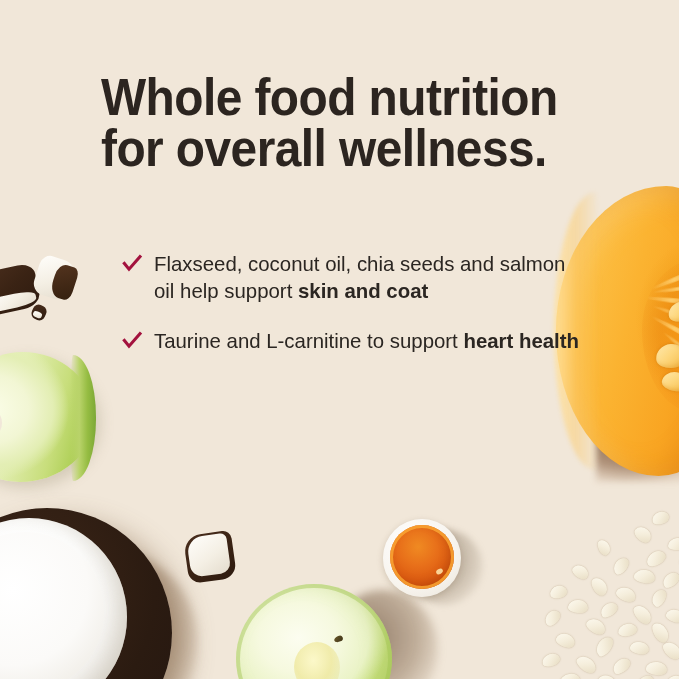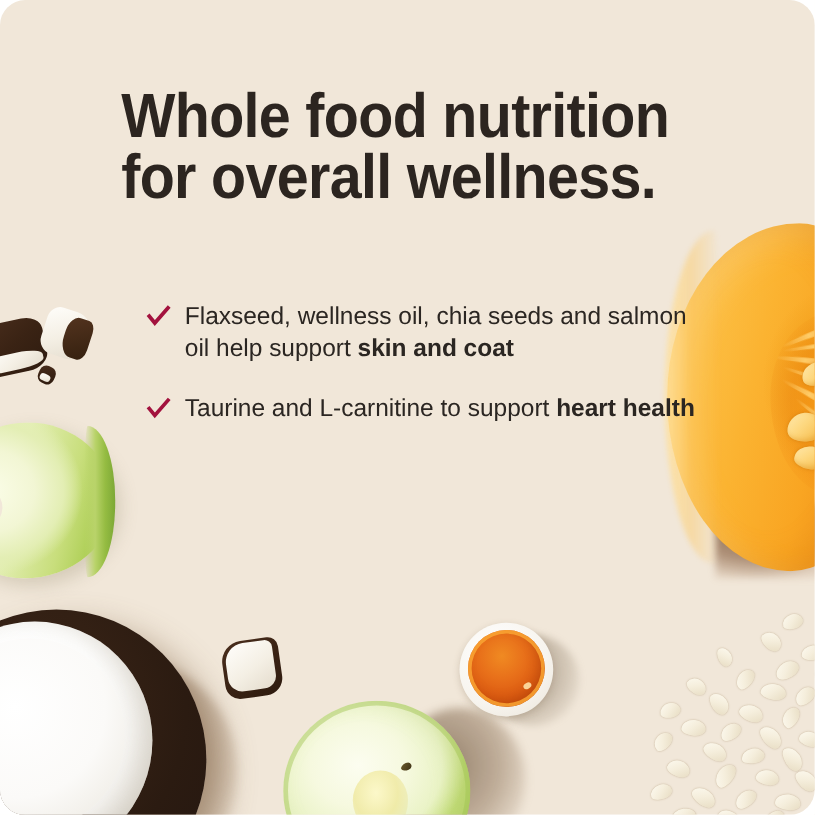--- a/index.html
+++ b/index.html
@@ -8,21 +8,20 @@
     padding: 0;
     background: #ffffff;
   }
   #stage {
     position: relative;
     width: 679px;
     height: 679px;
     overflow: hidden;
     background: #f1e7d9;
     font-family: "Liberation Sans", sans-serif;
-    border-radius: 21px;
     -webkit-font-smoothing: antialiased;
   }
 
   
   .photo-layer {
     position: absolute;
     inset: 0;
     z-index: 1;
     pointer-events: none;
   }
@@ -497,21 +496,21 @@
     <h1 class="headline">Whole food nutrition
 for overall wellness.</h1>
 
     <ul class="bullets">
 
 
       <li class="bullet">
         <svg class="check-icon" viewBox="0 0 22 22" aria-hidden="true">
           <path d="M2.4 9.3 L8.0 16.2 L20.0 2.4" fill="none" stroke="#a3123e" stroke-width="3.1" stroke-linecap="butt" stroke-linejoin="miter"></path>
         </svg>
-        <span class="bullet-text"><span>Flaxseed, wellness oil, chia seeds and salmon oil help support </span><b>skin and coat</b></span>
+        <span class="bullet-text"><span>Flaxseed, coconut oil, chia seeds and salmon oil help support </span><b>skin and coat</b></span>
       </li>
 
       <li class="bullet">
         <svg class="check-icon" viewBox="0 0 22 22" aria-hidden="true">
           <path d="M2.4 9.3 L8.0 16.2 L20.0 2.4" fill="none" stroke="#a3123e" stroke-width="3.1" stroke-linecap="butt" stroke-linejoin="miter"></path>
         </svg>
         <span class="bullet-text"><span>Taurine and L-carnitine to support </span><b>heart health</b></span>
       </li>
 
     </ul>

